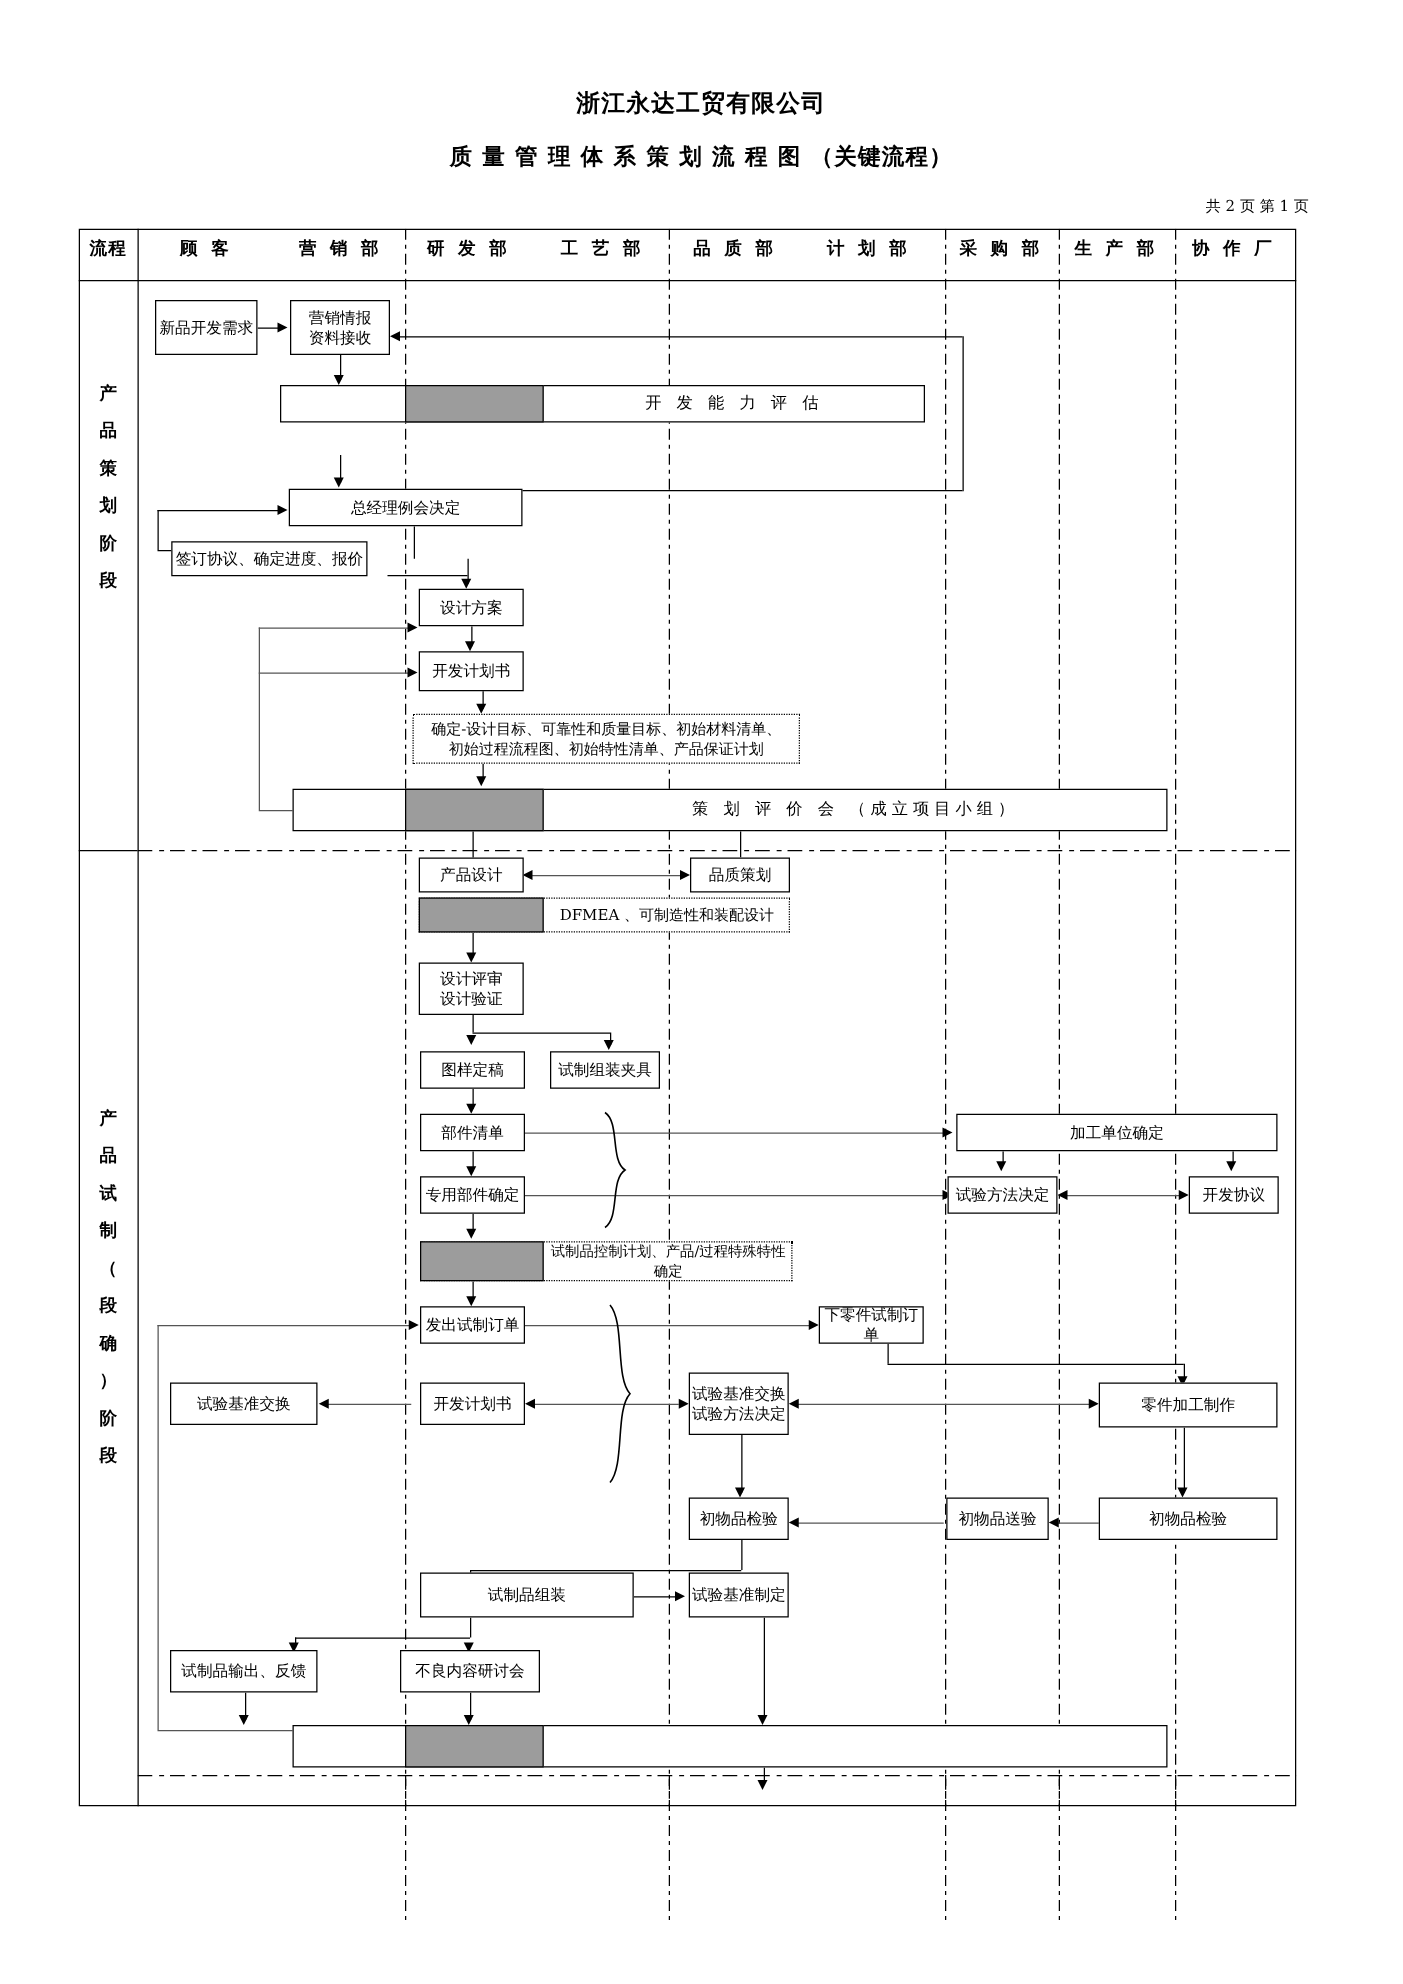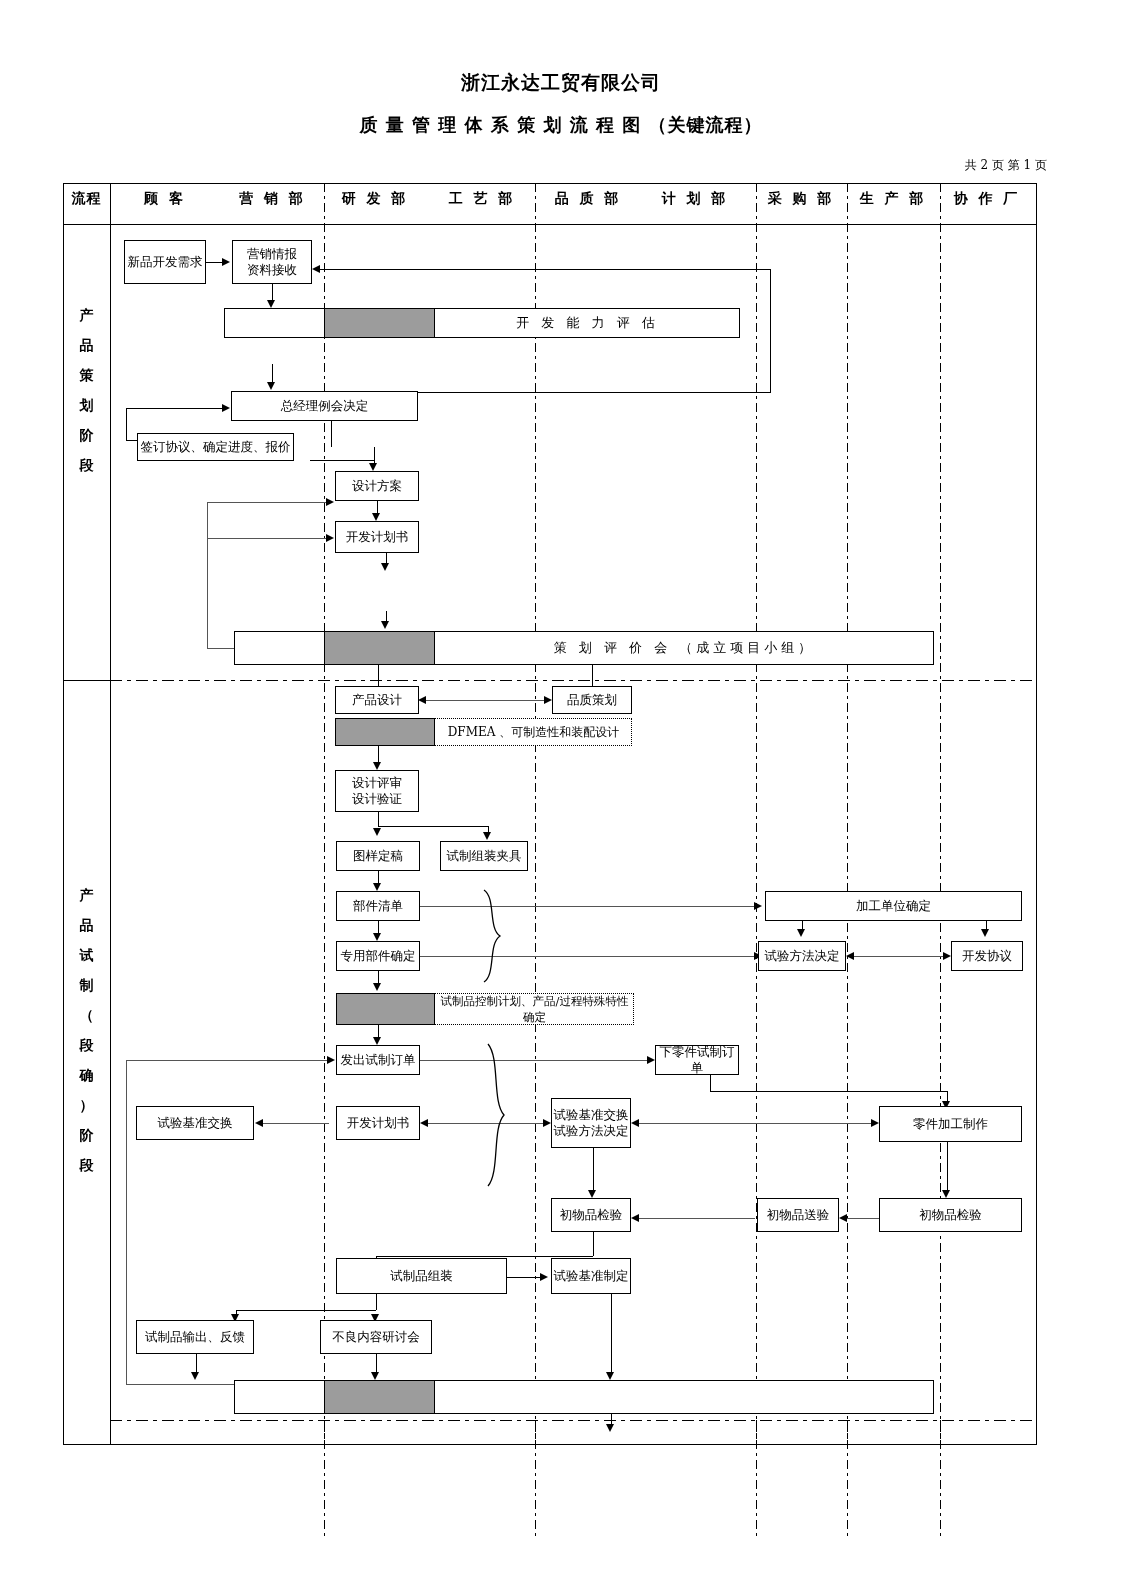--- a/index.html
+++ b/index.html
@@ -168,20 +168,22 @@
   <div class="h" style="left:207px;top:502px;width:122px;"></div>
   <div class="ar right" style="left:326px;top:498px;"></div>
   <div class="h" style="left:207px;top:538px;width:122px;"></div>
   <div class="ar right" style="left:326px;top:534px;"></div>
   <div class="v" style="left:207px;top:502px;height:146px;"></div>
   <div class="h" style="left:207px;top:648px;width:30px;"></div>
 
   <div class="vk" style="left:386px;top:551px;height:16px;"></div>
   <div class="ar down" style="left:381px;top:563px;"></div>
 
+  <div class="bx dot" style="left:330px;top:571px;width:310px;height:40px;font-size:12px;">确定-设计目标、可靠性和质量目标、初始材料清单、
+初始过程流程图、初始特性清单、产品保证计划</div>
 
   <div class="vk" style="left:386px;top:611px;height:14px;"></div>
   <div class="ar down" style="left:381px;top:621px;"></div>
 
   <div class="bx" style="left:234px;top:631px;width:700px;height:34px;"></div>
   <div class="gray" style="left:324px;top:631px;width:111px;height:34px;"></div>
   <div class="bx sp" style="left:435px;top:631px;width:499px;height:34px;border:none;background:transparent;font-size:13px;">策 划 评 价 会 （成立项目小组）</div>
 
   <div class="vk" style="left:378px;top:665px;height:26px;"></div>
   <div class="ar down" style="left:373px;top:687px;"></div>

